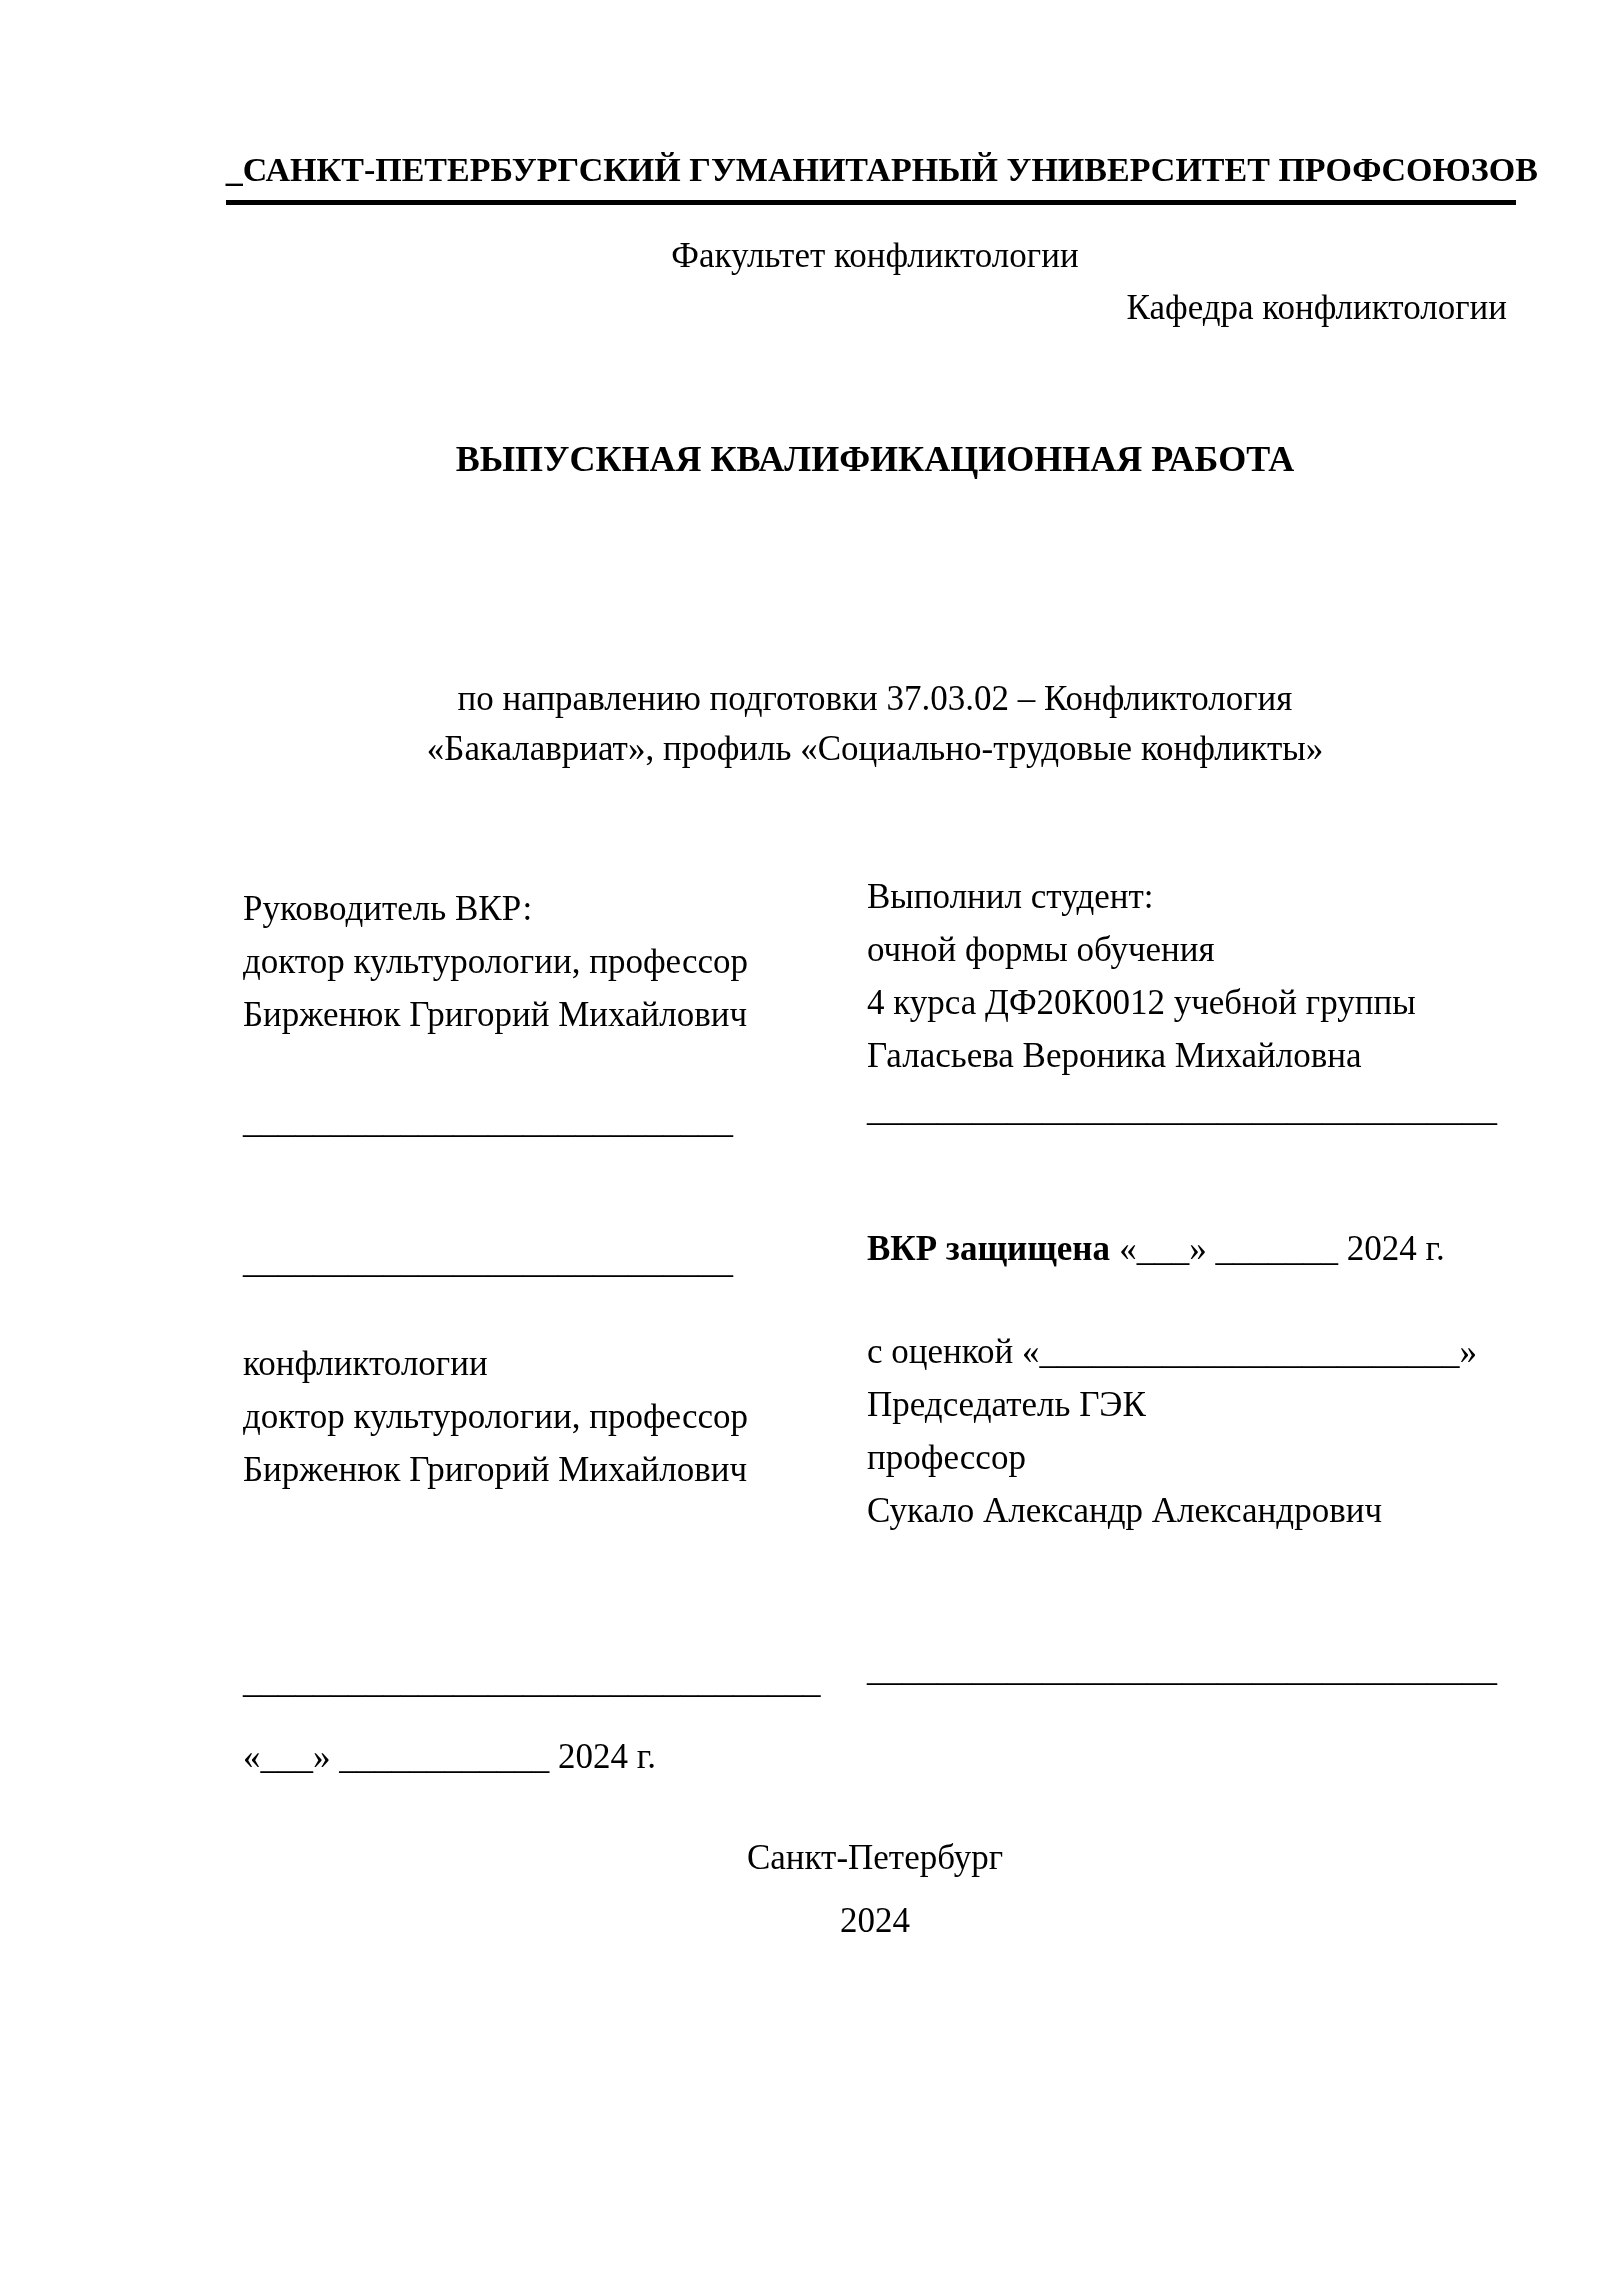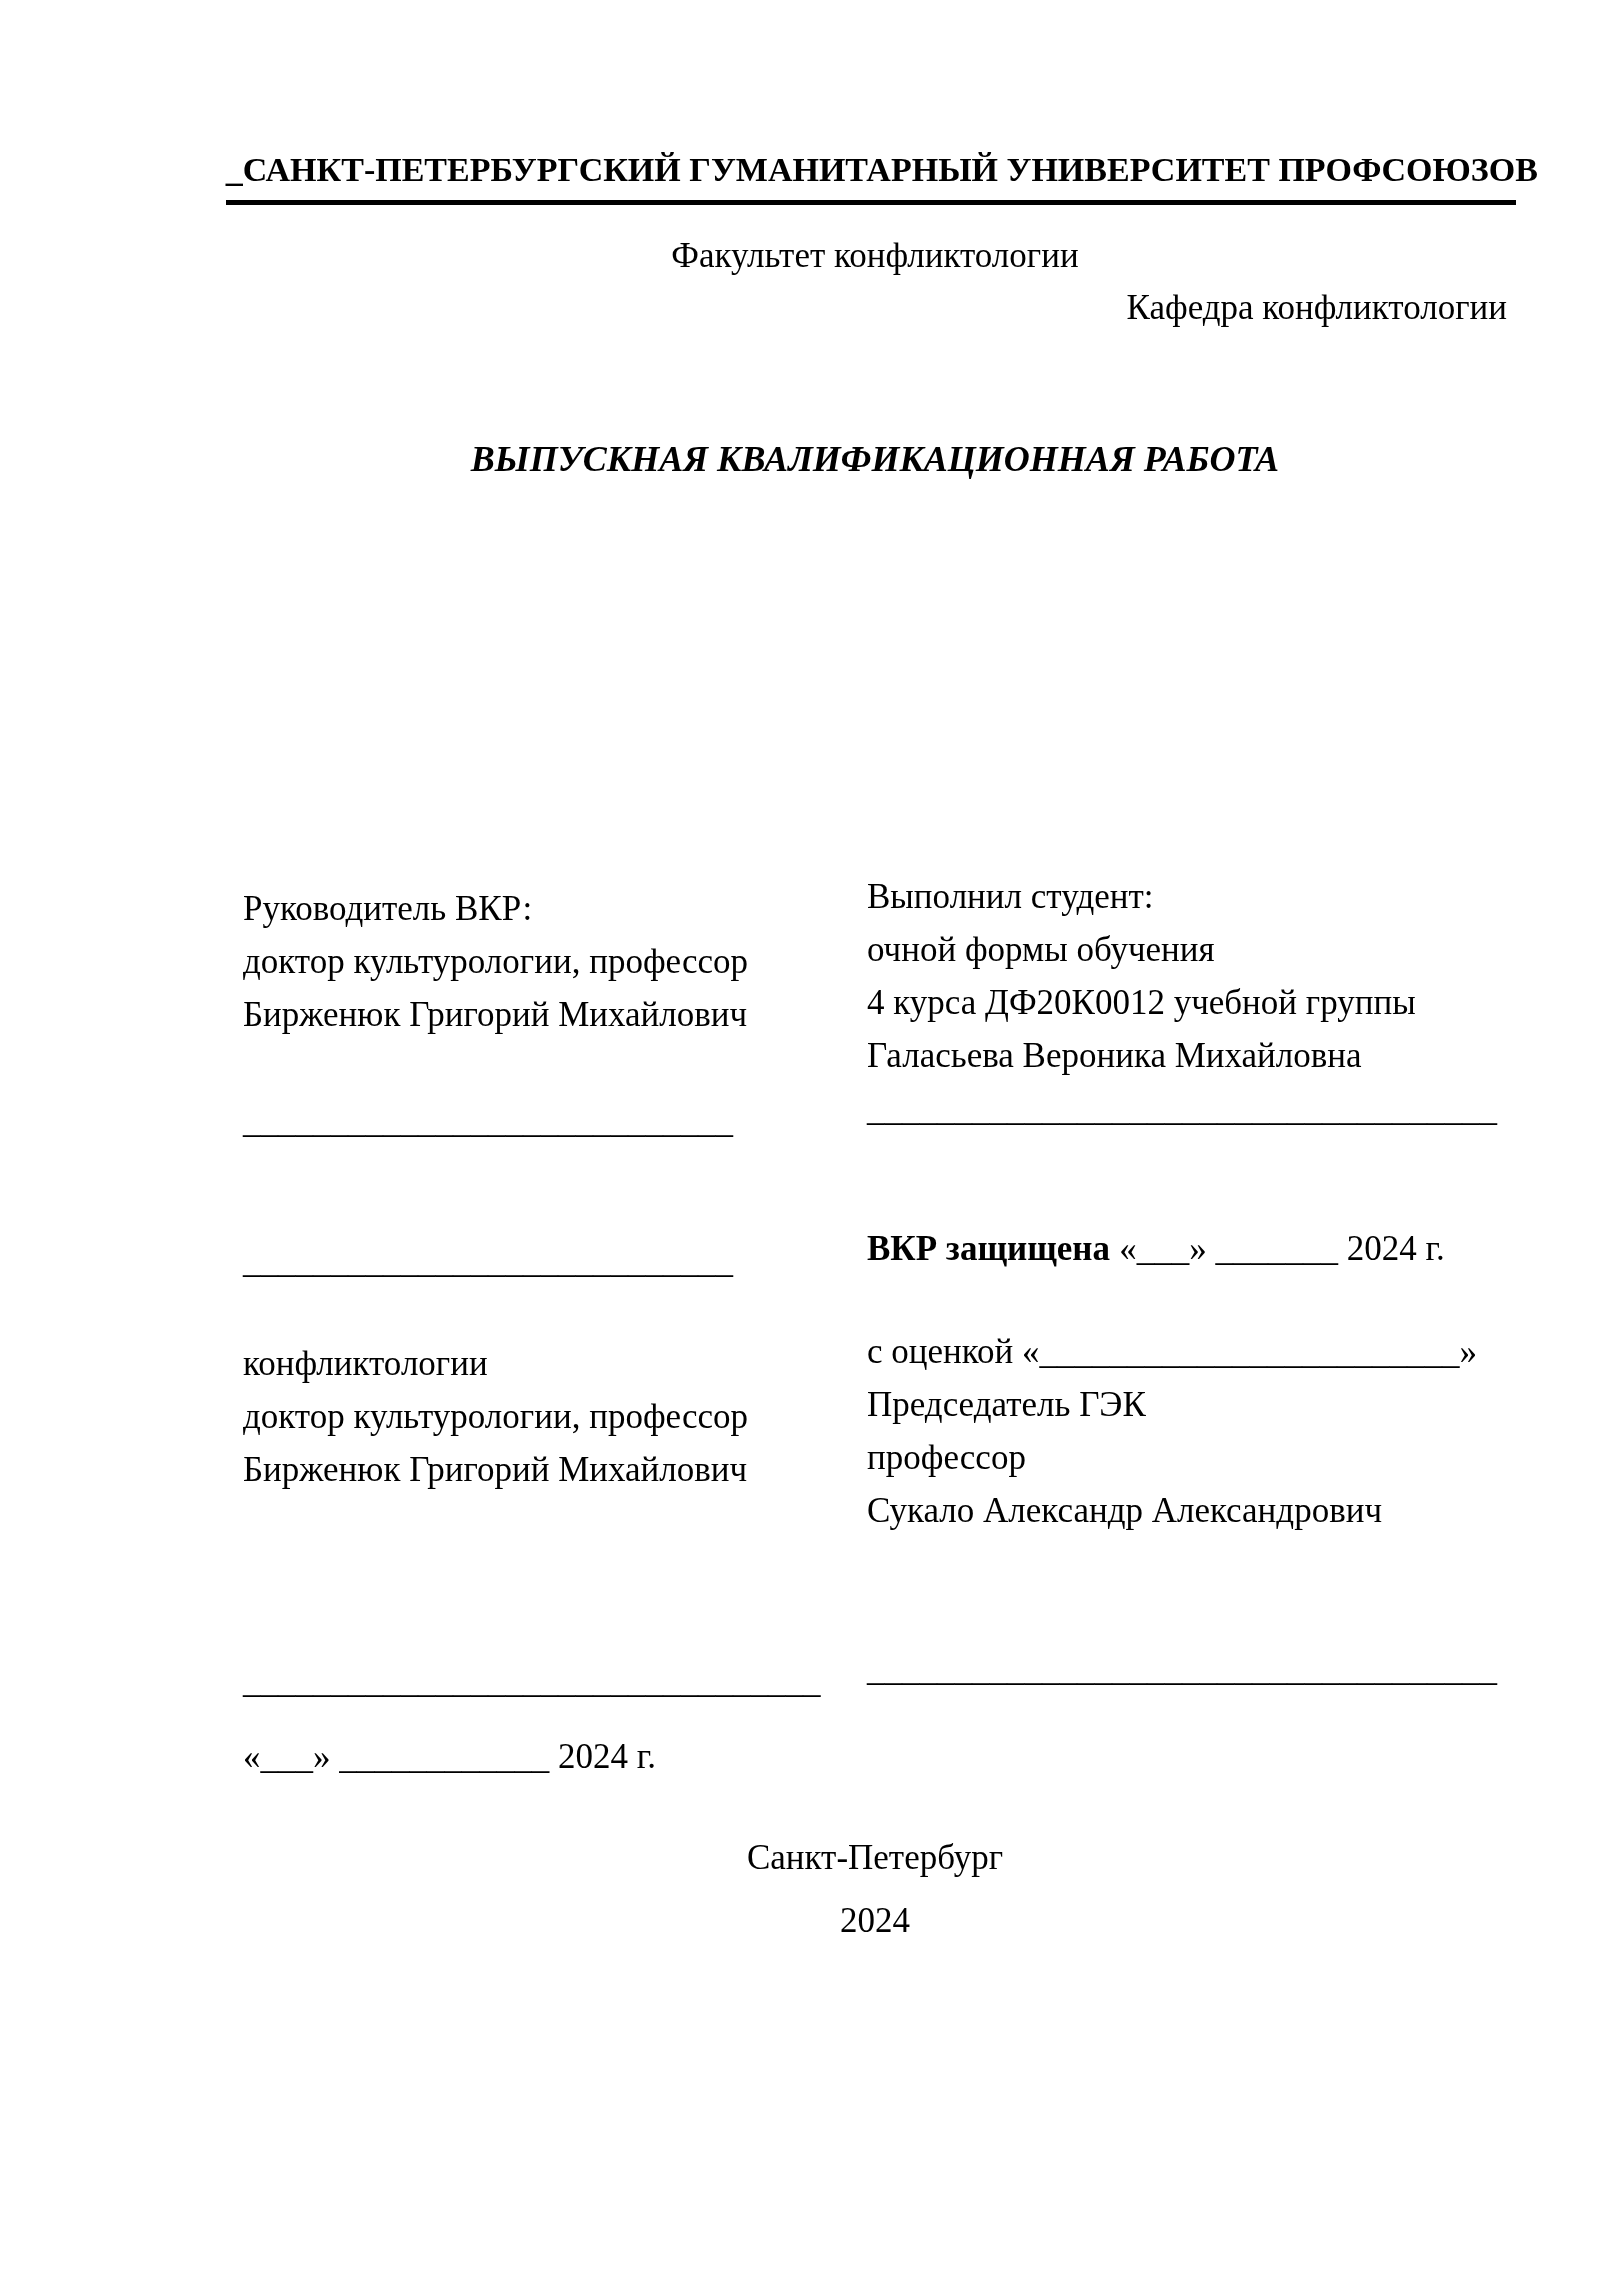--- a/index.html
+++ b/index.html
@@ -35,21 +35,21 @@
     text-align: center;
     font-weight: bold;
     font-size: 34px;
     line-height: 42px;
     white-space: nowrap;
     padding-bottom: 9.4px;
     border-bottom: 5.5px solid #000000;
   }
   .faculty    { top: 229px; }
   .department { top: 281px; }
-  .worktype   { top: 433px; font-size: 36px; font-style: italic; }
+  .worktype   { top: 433px; font-size: 36px; }
   .title      { top: 532px; line-height: 45px; }
   .program    { top: 674px; line-height: 50px; }
 
   .row { position: absolute; left: 0; width: 100%; display: flex; align-items: flex-start; }
   .col-l { width: 624px; flex: 0 0 624px; margin-top: 12px; }
   .col-r { flex: 1 1 auto; }
   .block1 { top: 870px; }
   .defense-row { top: 1222px; }
   .block3 { top: 1325px; }
   .sig-row { top: 1642px; }
@@ -66,20 +66,24 @@
   <div class="content">
 
     <div class="university"><span>_</span><span>САНКТ-ПЕТЕРБУРГСКИЙ ГУМАНИТАРНЫЙ УНИВЕРСИТЕТ ПРОФСОЮЗОВ</span></div>
 
     <div class="abs faculty center">Факультет конфликтологии</div>
     <div class="abs department right">Кафедра конфликтологии</div>
 
     <div class="abs worktype center bold nowrap">ВЫПУСКНАЯ КВАЛИФИКАЦИОННАЯ РАБОТА</div>
 
 
+    <div class="abs program center">
+      <div class="nowrap">по направлению подготовки 37.03.02 – Конфликтология</div>
+      <div class="nowrap">«Бакалавриат», профиль «Социально-трудовые конфликты»</div>
+    </div>
 
     <div class="row block1">
       <div class="col-l">
         <div>Руководитель ВКР:</div>
         <div>доктор культурологии, профессор</div>
         <div>Бирженюк Григорий Михайлович</div>
         <div>&nbsp;</div>
         <div>____________________________</div>
       </div>
       <div class="col-r">

